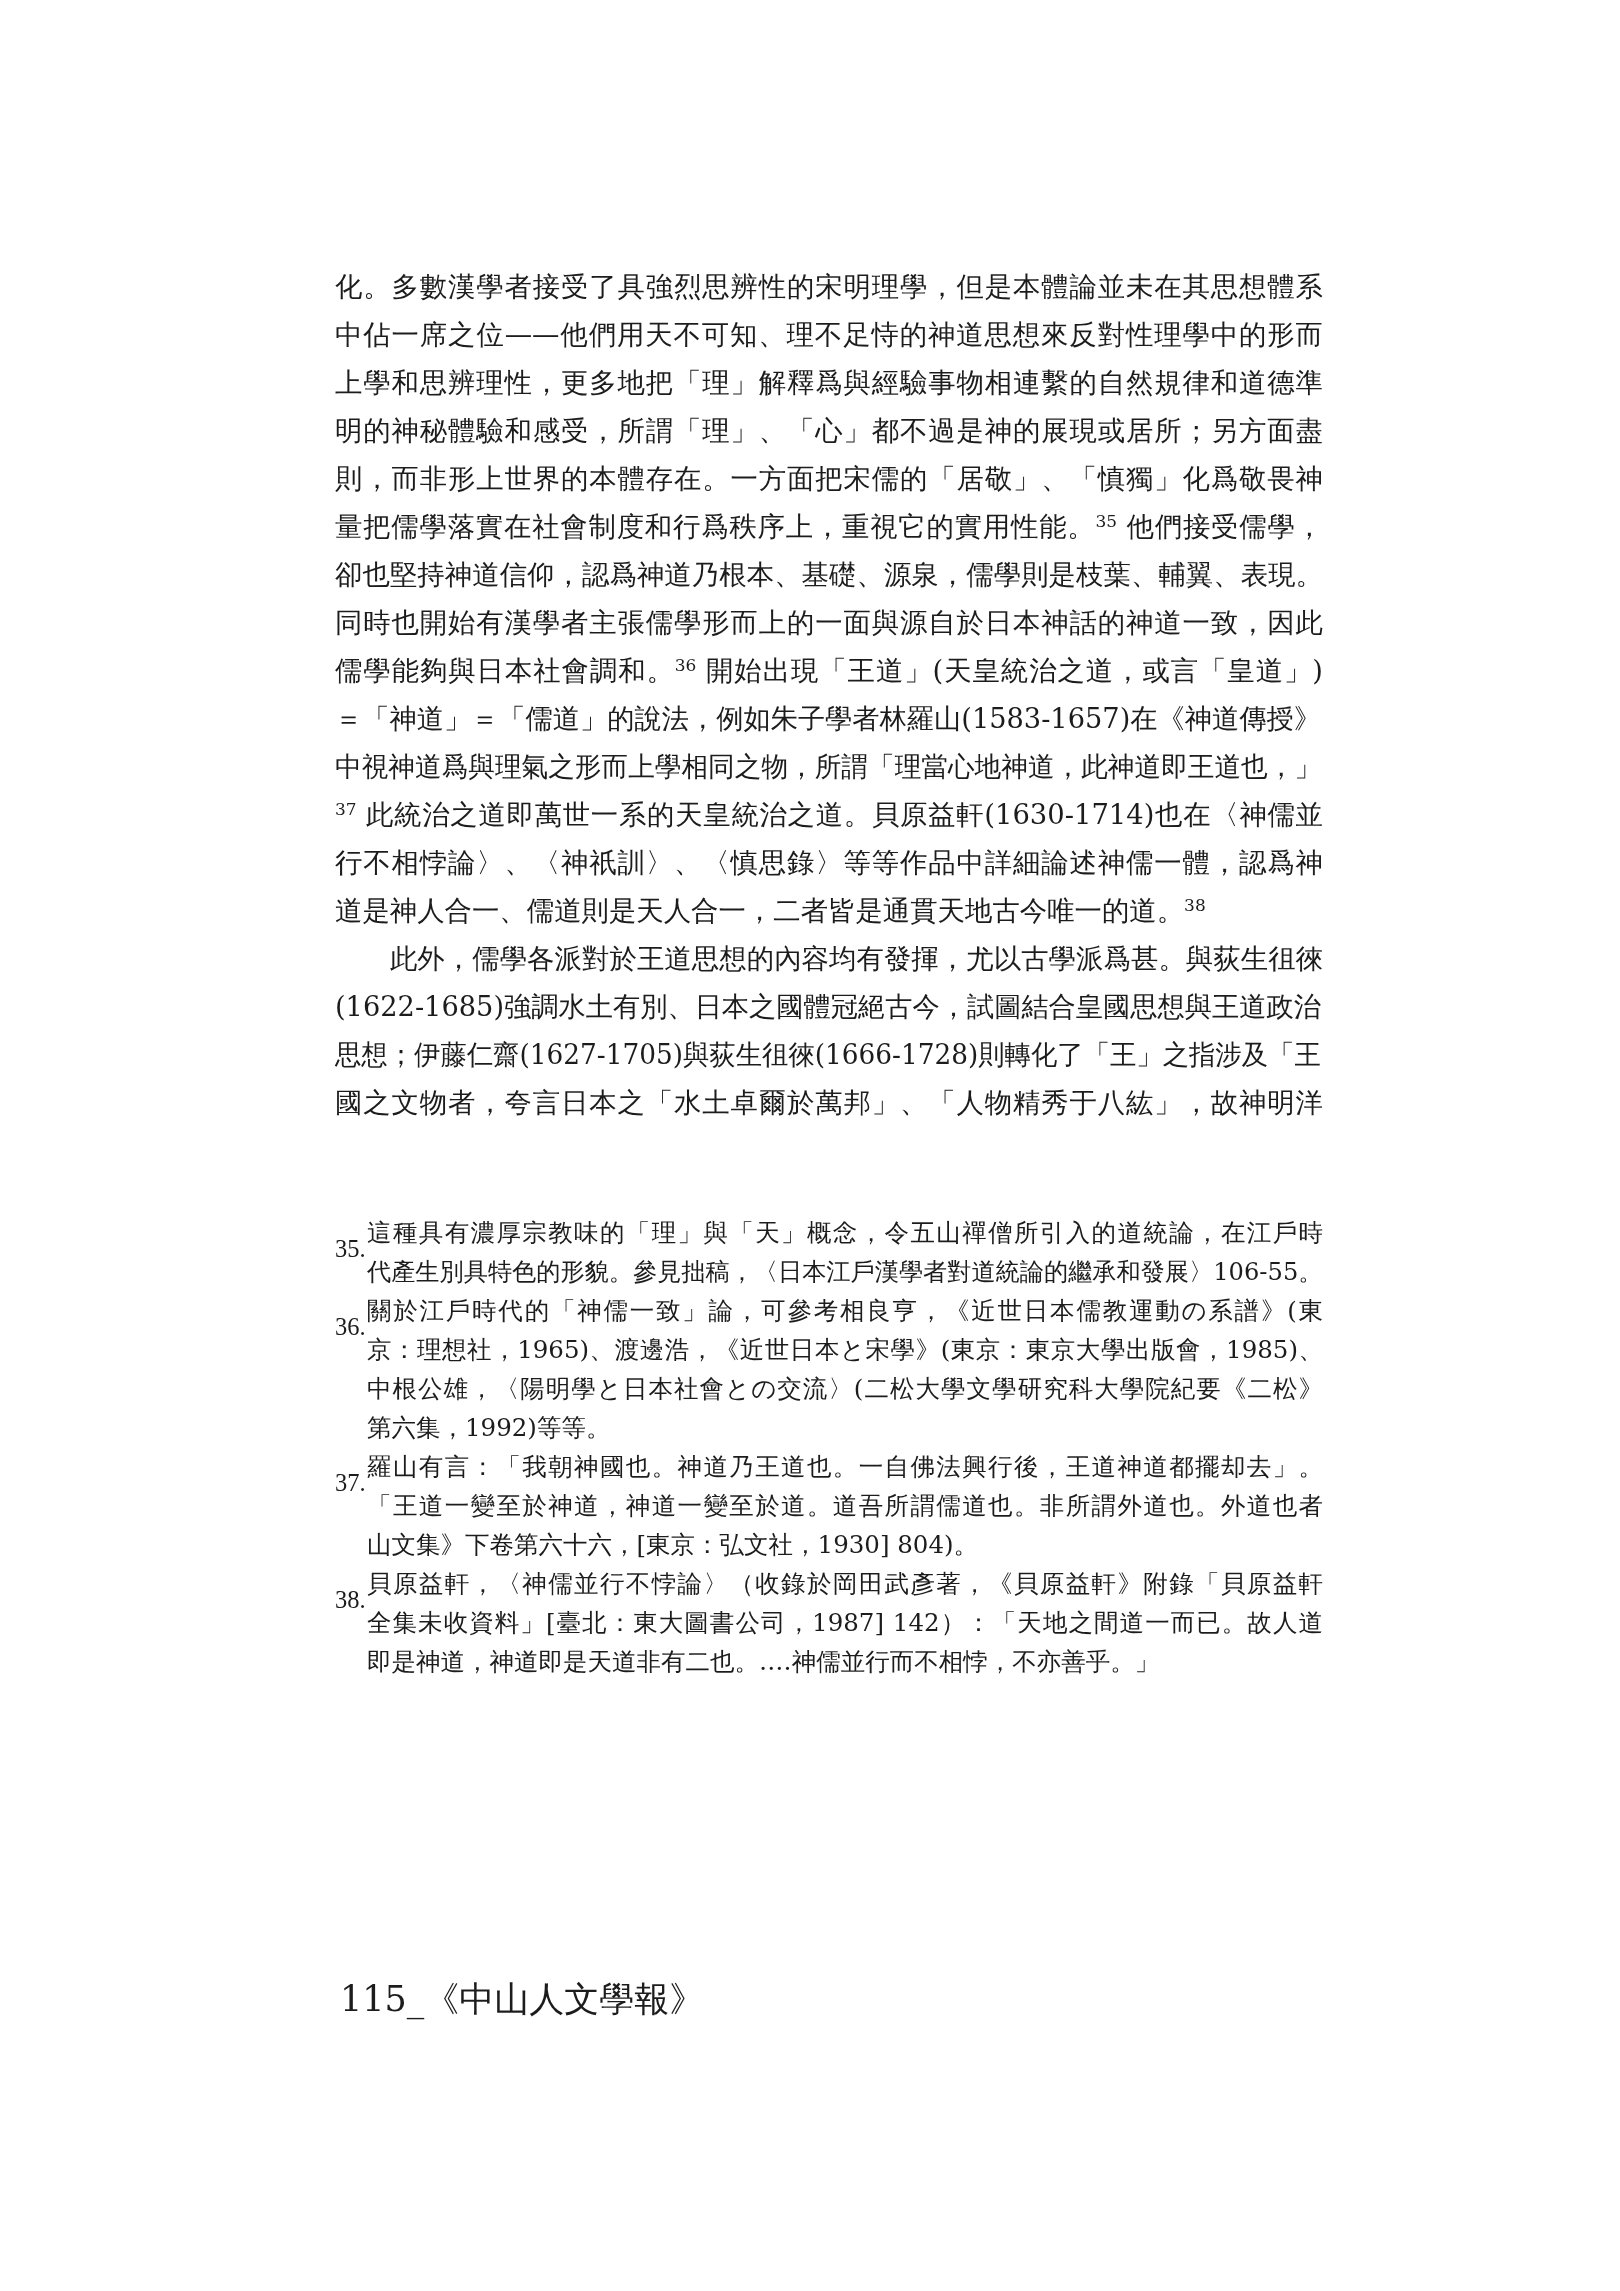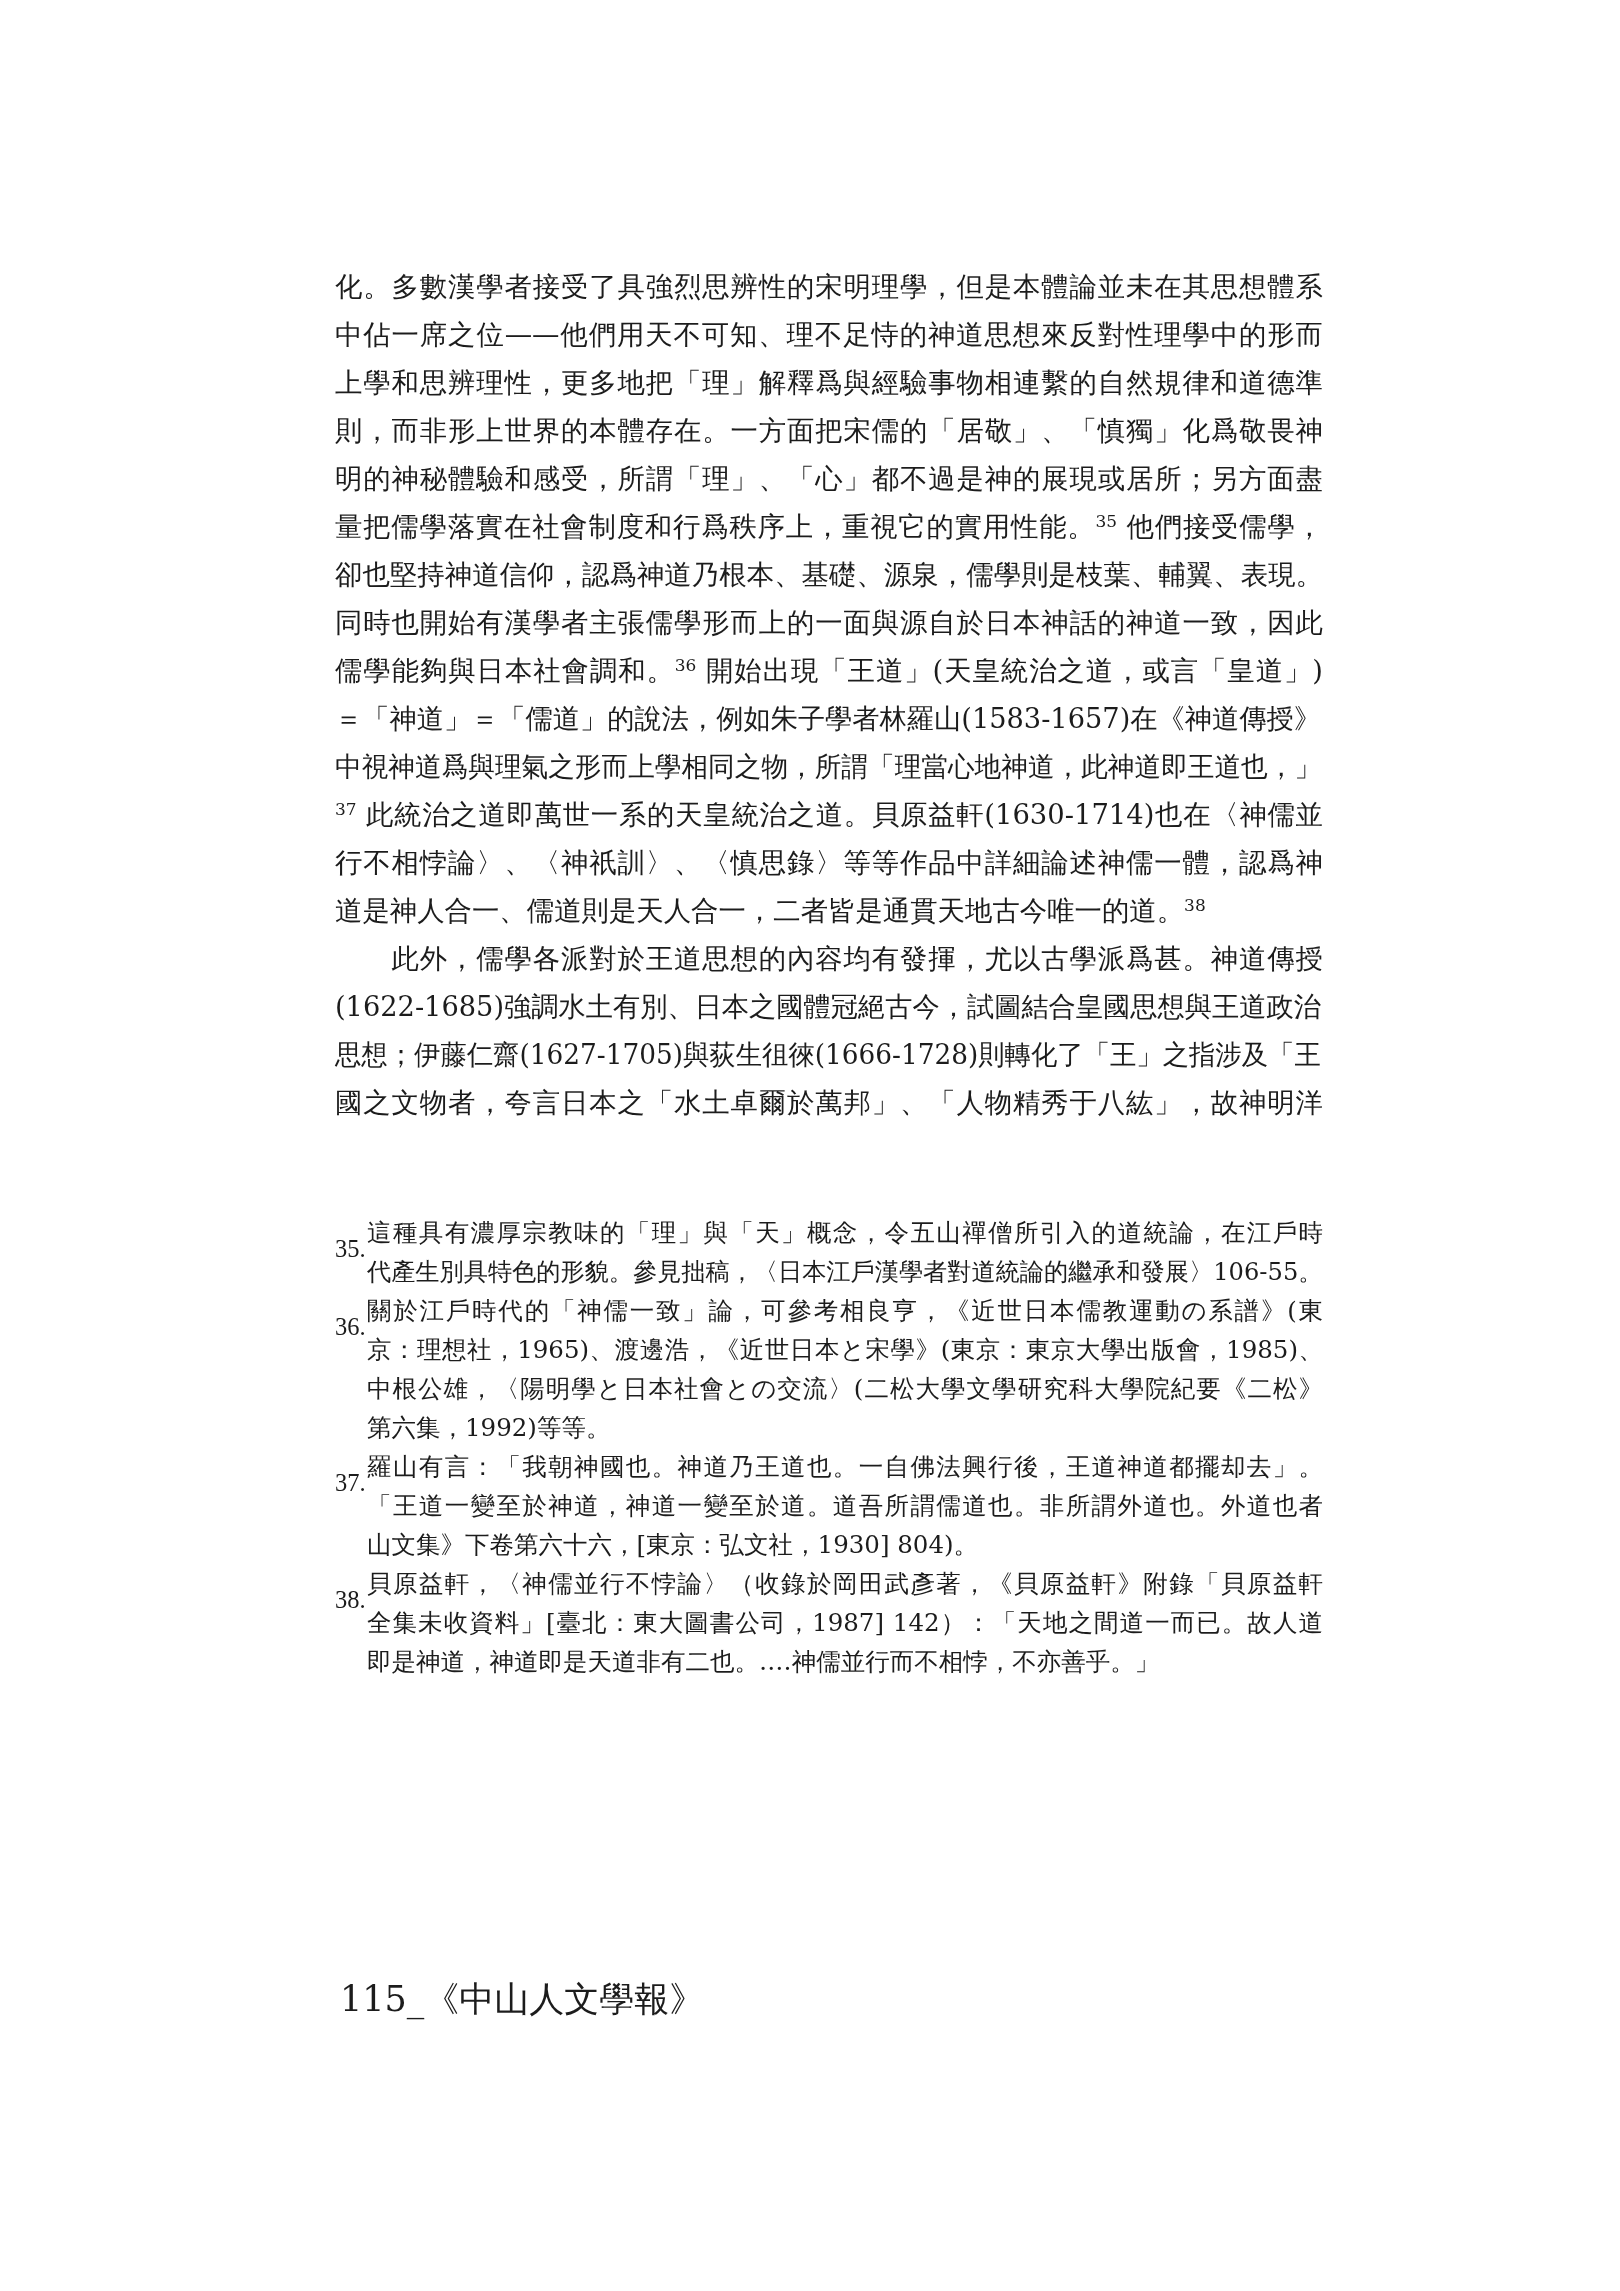--- a/index.html
+++ b/index.html
@@ -52,32 +52,32 @@
   }
 </style>
 </head>
 <body>
 
 <div class="page">
   <main class="body-text">
       <div class="line">化。多數漢學者接受了具強烈思辨性的宋明理學，但是本體論並未在其思想體系</div>
       <div class="line">中佔一席之位——他們用天不可知、理不足恃的神道思想來反對性理學中的形而</div>
       <div class="line">上學和思辨理性，更多地把「理」解釋爲與經驗事物相連繫的自然規律和道德準</div>
+      <div class="line">明的神秘體驗和感受，所謂「理」、「心」都不過是神的展現或居所；另方面盡</div>
       <div class="line">則，而非形上世界的本體存在。一方面把宋儒的「居敬」、「慎獨」化爲敬畏神</div>
-      <div class="line">明的神秘體驗和感受，所謂「理」、「心」都不過是神的展現或居所；另方面盡</div>
       <div class="line">量把儒學落實在社會制度和行爲秩序上，重視它的實用性能。<sup class="fn-ref">35</sup> 他們接受儒學，</div>
       <div class="line">卻也堅持神道信仰，認爲神道乃根本、基礎、源泉，儒學則是枝葉、輔翼、表現。</div>
       <div class="line">同時也開始有漢學者主張儒學形而上的一面與源自於日本神話的神道一致，因此</div>
       <div class="line">儒學能夠與日本社會調和。<sup class="fn-ref">36</sup> 開始出現「王道」(天皇統治之道，或言「皇道」)</div>
       <div class="line" style="transform: scaleX(0.994083); transform-origin: left center;">＝「神道」＝「儒道」的說法，例如朱子學者林羅山(1583-1657)在《神道傳授》</div>
       <div class="line" style="transform: scaleX(0.972973); transform-origin: left center;">中視神道爲與理氣之形而上學相同之物，所謂「理當心地神道，此神道即王道也，」</div>
       <div class="line"><sup class="fn-ref">37</sup> 此統治之道即萬世一系的天皇統治之道。貝原益軒(1630-1714)也在〈神儒並</div>
       <div class="line">行不相悖論〉、〈神祇訓〉、〈慎思錄〉等等作品中詳細論述神儒一體，認爲神</div>
       <div class="line para-end">道是神人合一、儒道則是天人合一，二者皆是通貫天地古今唯一的道。<sup class="fn-ref">38</sup></div>
-      <div class="line">　　此外，儒學各派對於王道思想的內容均有發揮，尤以古學派爲甚。神道傳授</div>
+      <div class="line">　　此外，儒學各派對於王道思想的內容均有發揮，尤以古學派爲甚。與荻生徂徠</div>
       <div class="line" style="transform: scaleX(0.994083); transform-origin: left center;">(1622-1685)強調水土有別、日本之國體冠絕古今，試圖結合皇國思想與王道政治</div>
       <div class="line" style="transform: scaleX(0.961832); transform-origin: left center;">思想；伊藤仁齋(1627-1705)與荻生徂徠(1666-1728)則轉化了「王」之指涉及「王</div>
       <div class="line">國之文物者，夸言日本之「水土卓爾於萬邦」、「人物精秀于八紘」，故神明洋</div>
     </main>
   <section class="footnotes">
       <div class="footnote">
         <span class="fn-num">35.</span>
         <div class="line">這種具有濃厚宗教味的「理」與「天」概念，令五山禪僧所引入的道統論，在江戶時</div>
         <div class="line para-end" style="transform: scaleX(0.986842); transform-origin: left center;">代產生別具特色的形貌。參見拙稿，〈日本江戶漢學者對道統論的繼承和發展〉106-55。</div>
       </div>

